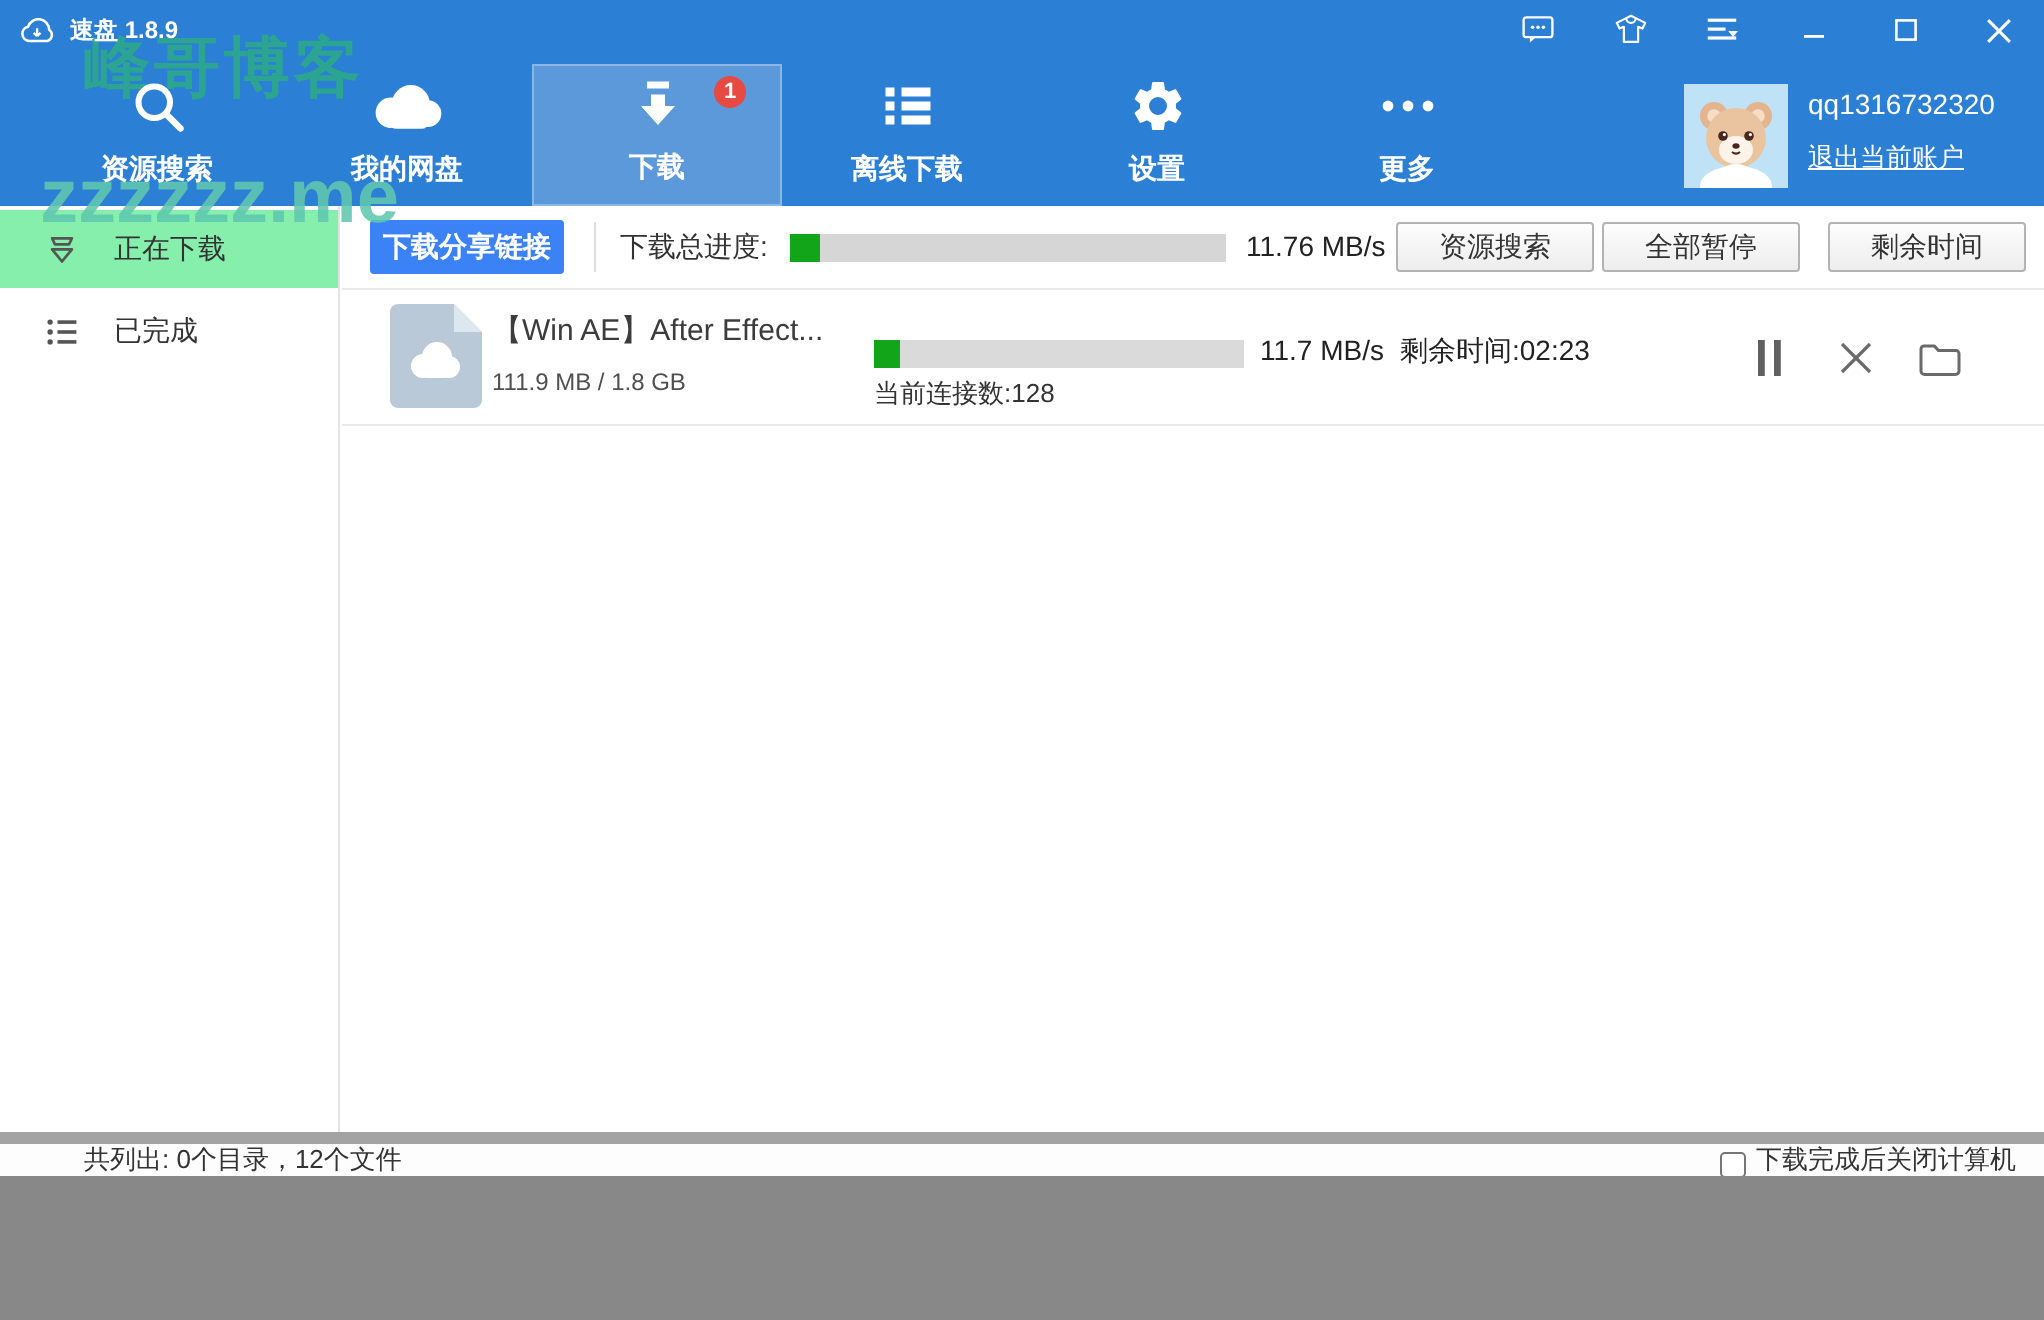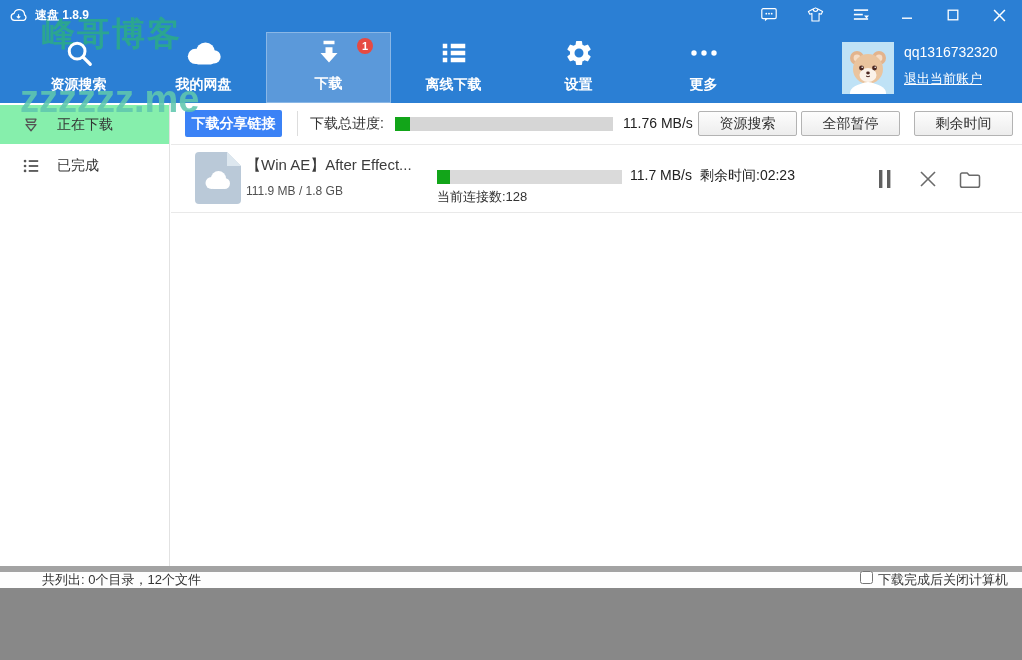--- a/index.html
+++ b/index.html
@@ -66,21 +66,21 @@
   .dl-speed{position:absolute;left:459px;top:22px;font-size:14px;color:#222;}
   .dl-remaining{position:absolute;left:529px;top:22px;font-size:14px;color:#222;}
   .row-act{position:absolute;top:21px;width:26px;height:26px;background:none;border:none;padding:0;cursor:pointer;
            display:flex;align-items:center;justify-content:center;}
   .act-pause{left:701px}.act-close{left:744px}.act-folder{left:786px}
 
   
   .statusbar{position:absolute;left:0;right:0;bottom:0;height:22px;box-sizing:border-box;border-top:6px solid #a3a3a3;
              background:#fdfdfd;font-size:13px;color:#333;display:flex;align-items:center;}
   .status-summary{margin-left:42px;}
-  .shutdown{margin-left:auto;margin-right:14px;display:flex;align-items:flex-start;}
+  .shutdown{margin-left:auto;margin-right:14px;display:flex;align-items:flex-end;}
   .shutdown input{width:13px;height:13px;margin:0 5px 0 0;}
 </style>
 </head>
 <body>
 
 <div class="screen">
 
   <div class="topbar">
 
     <div class="watermark">

